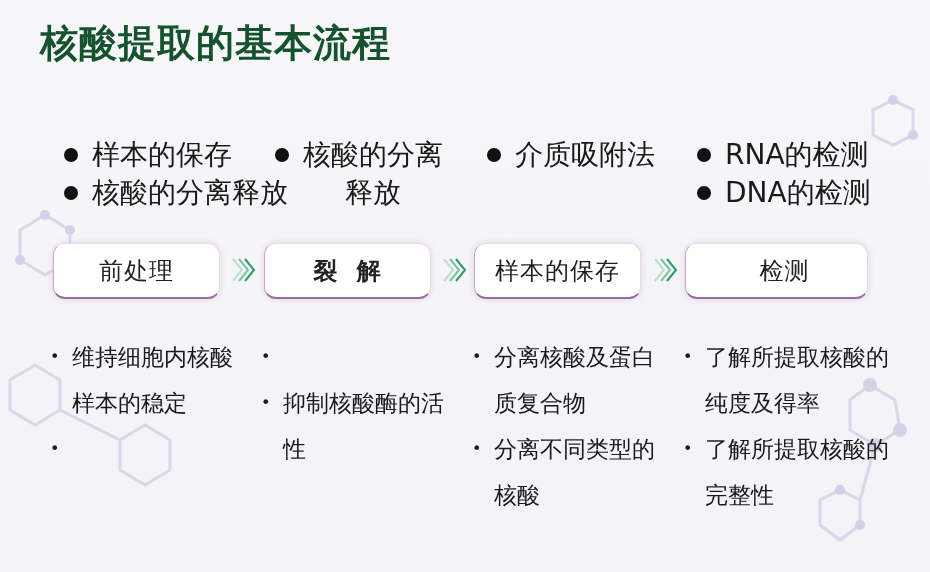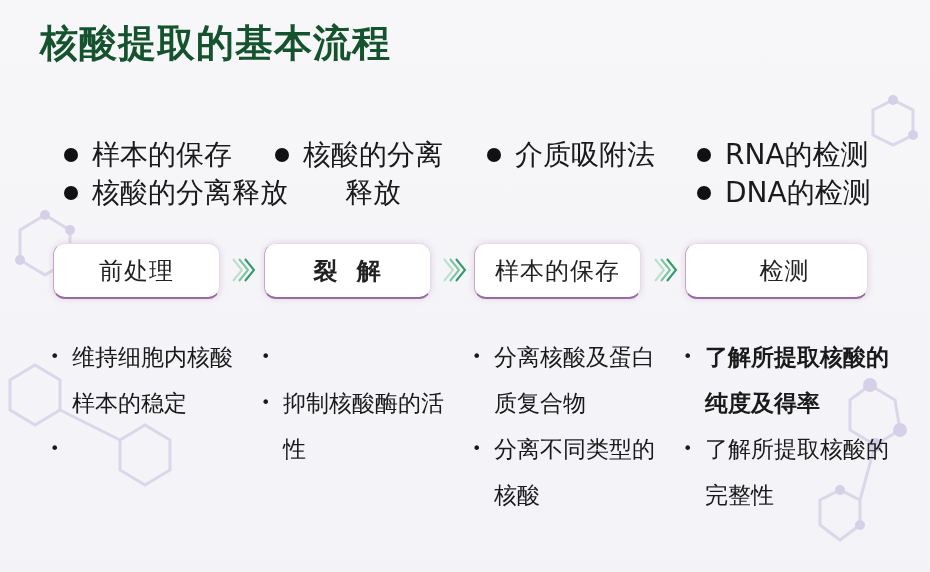--- a/index.html
+++ b/index.html
@@ -139,19 +139,19 @@
       <span class="txt">分离核酸及蛋白质复合物</span>
     </div>
   <div class="item">
       <span class="bullet">•</span>
       <span class="txt">分离不同类型的核酸</span>
     </div>
 </div>
 <div class="bottom-list" style="left:683px;">
   <div class="item">
       <span class="bullet">•</span>
-      <span class="txt" style="width:190px;font-weight:bold;">了解所提取核酸的纯度及得率</span>
+      <span class="txt" style="width:190px;">了解所提取核酸的纯度及得率</span>
     </div>
   <div class="item">
       <span class="bullet">•</span>
       <span class="txt" style="width:190px;">了解所提取核酸的完整性</span>
     </div>
 </div>
 
 </body></html>

